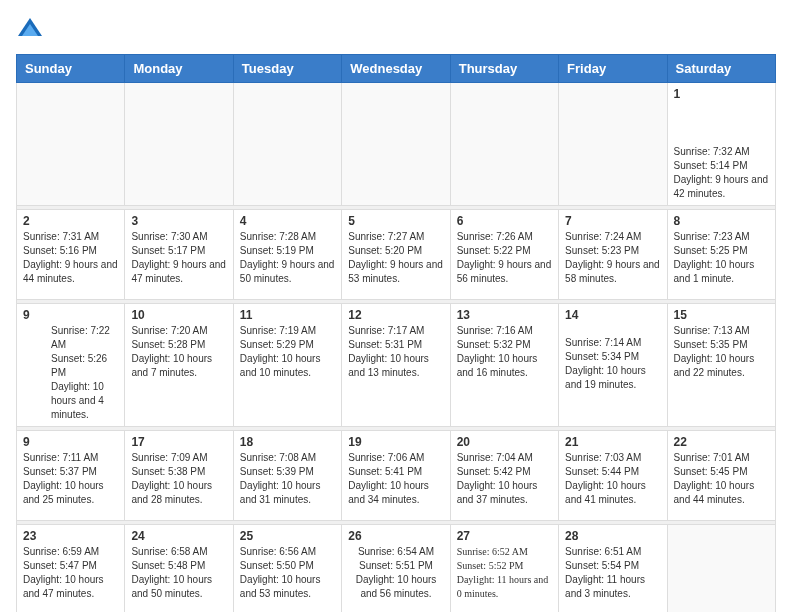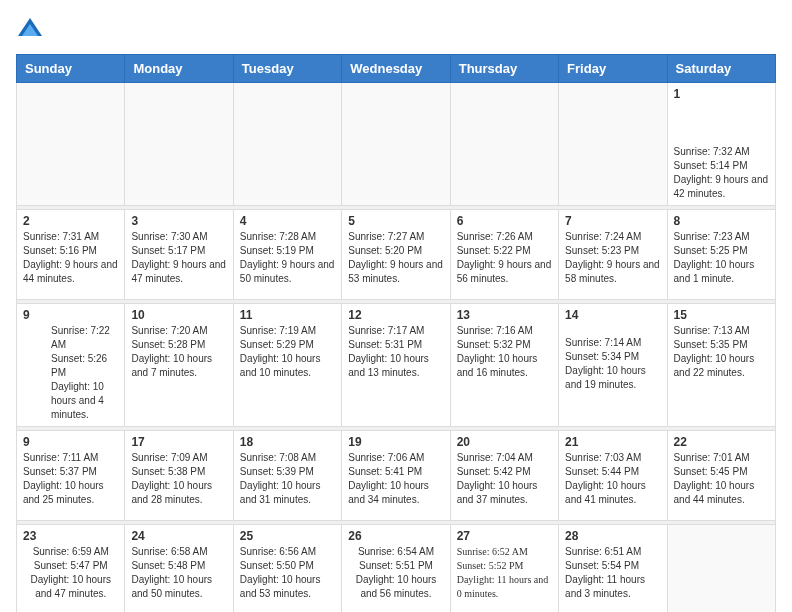--- a/index.html
+++ b/index.html
@@ -270,21 +270,21 @@
 Sunset: 5:45 PM
 Daylight: 10 hours and 44 minutes.</div>
         </td>
       </tr>
       <tr>
         <td colspan="7" style="height: 4px; background-color: rgb(240, 240, 240); padding: 0px;"></td>
       </tr>
       <tr>
         <td>
           <span class="day-number">23</span>
-          <div class="day-info" style="white-space: pre-line; text-align: center;">Sunrise: 6:59 AM
+          <div class="day-info" style="white-space: pre-line;">Sunrise: 6:59 AM
 Sunset: 5:47 PM
 Daylight: 10 hours and 47 minutes.</div>
         </td>
         <td>
           <span class="day-number">24</span>
           <div class="day-info" style="white-space: pre-line;">Sunrise: 6:58 AM
 Sunset: 5:48 PM
 Daylight: 10 hours and 50 minutes.</div>
         </td>
         <td>

